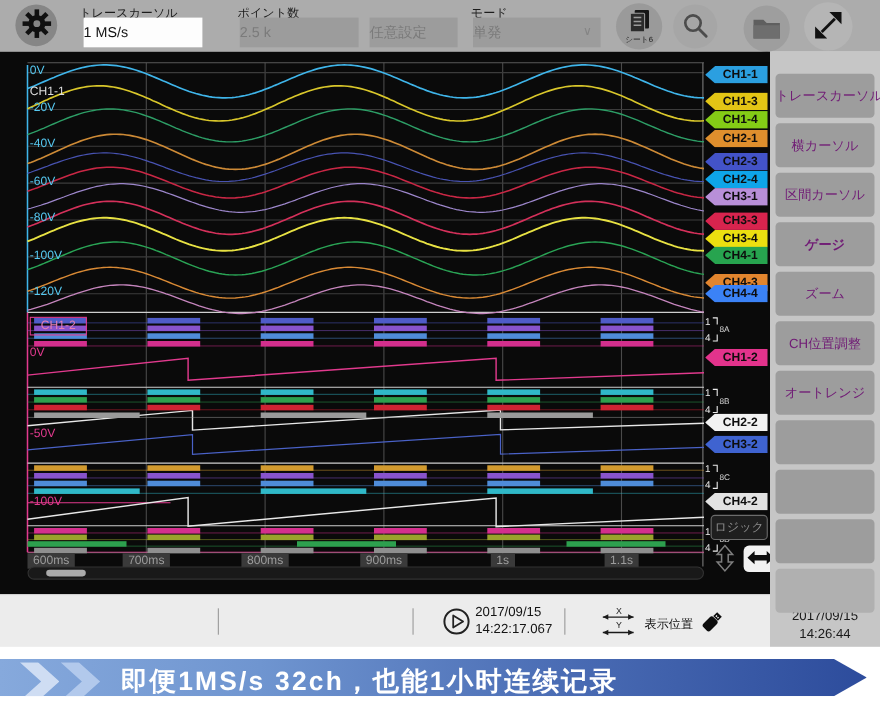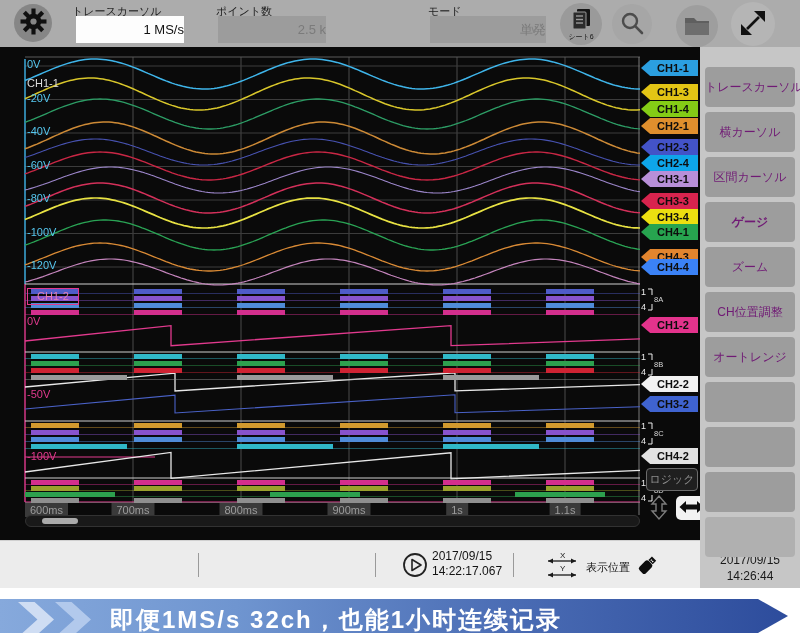--- a/index.html
+++ b/index.html
@@ -3,21 +3,21 @@
 <meta charset="utf-8">
 <style>
   *{box-sizing:border-box;margin:0;padding:0}
   html,body{width:800px;height:640px;overflow:hidden;background:#ffffff;
     font-family:"Liberation Sans",sans-serif}
   #app{position:relative;width:800px;height:640px}
 
   
   #toolbar{position:absolute;left:0;top:0;width:800px;height:47px;background:#acacac}
   .flabel{position:absolute;font-size:11px;color:#1c1c1c;white-space:nowrap}
-  .fbox{position:absolute;height:27px;top:16px;font-size:13px;text-align:right;
+  .fbox{position:absolute;height:27px;top:16px;font-size:13px;text-align:left;
     line-height:27px;border:none;font-family:inherit}
   .fwhite{background:#fdfdfd;color:#111}
   .fgray{background:#9c9c9c;color:#7b7b7b}
   .chev-dn{position:absolute;right:8px;top:0;color:#848484;font-size:11px}
   .circ{position:absolute;border:none;border-radius:50%;padding:0;cursor:pointer;
     display:flex;align-items:center;justify-content:center;flex-direction:column}
   .sheetcap{font-size:7px;color:#141414;line-height:7px;margin-top:-2px}
 
   
   #plot{position:absolute;left:0;top:47px;width:700px;height:493px;background:#0a0a0a}
@@ -93,20 +93,21 @@
         </svg>
       </span>
     </button>
 
     <span class="flabel" style="left:72px;top:4px">トレースカーソル</span>
     <div class="fbox fwhite" style="left:76px;width:108px">1 MS/s</div>
 
     <span class="flabel" style="left:216px;top:4px">ポイント数</span>
     <div class="fbox fgray" style="left:218px;width:108px">2.5 k</div>
 
+    <button class="fbox fgray" style="left:336px;width:80px">任意設定</button>
 
     <span class="flabel" style="left:428px;top:4px">モード</span>
     <div class="fbox fgray" style="left:430px;width:116px">
       <span>単発</span>
       <span class="chev-dn">∨</span>
     </div>
 
     <button class="circ" style="left:560px;top:3px;width:42px;height:42px;background:#9a9a9a">
       <span>
         <svg width="22" height="24" viewBox="0 0 22 24">

